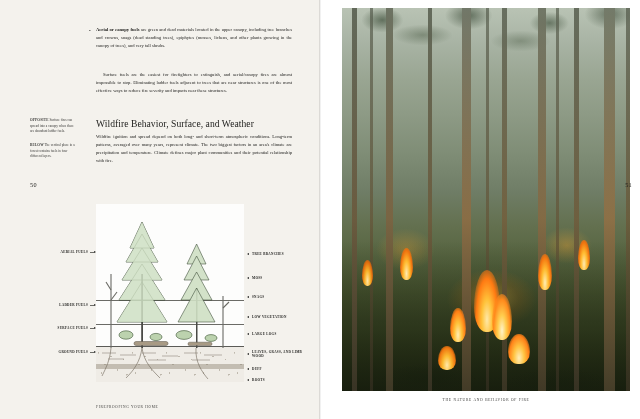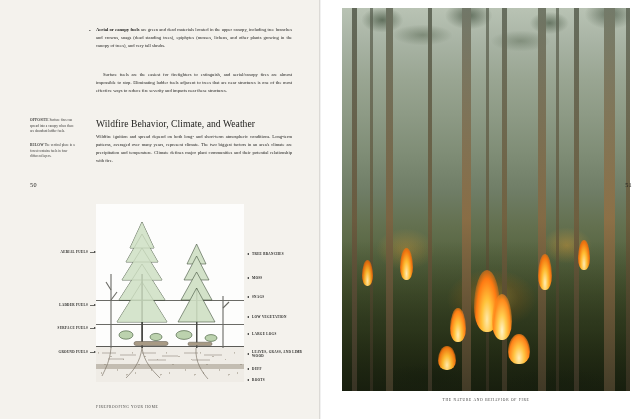--- a/index.html
+++ b/index.html
@@ -159,21 +159,21 @@
         <span>Surface fires can spread into a canopy when there are abundant ladder fuels.</span>
       </div>
 
       <div class="caption cap-below">
         <span class="lbl">BELOW</span>
         <span>The vertical place in a forest contains fuels in four different layers.</span>
       </div>
 
       <div class="folio-left">50</div>
 
-      <div class="heading">Wildfire Behavior, Climate, and Weather</div>
+      <div class="heading">Wildfire Behavior, Surface, and Weather</div>
       <div class="heading-para">Wildfire ignition and spread depend on both long- and short-term atmospheric conditions. Long-term patterns, averaged over many years, represent climate. The two biggest factors in an area's climate are precipitation and temperature. Climate defines major plant communities and their potential relationship with fire.</div>
 
       <div class="diagram">
 
         <div class="dg-frame">
           <div class="dg-sky"></div>
           <div class="dg-ground"></div>
           <div class="dg-soil-tex"></div>
           <div class="dg-soil-line"></div>
 

